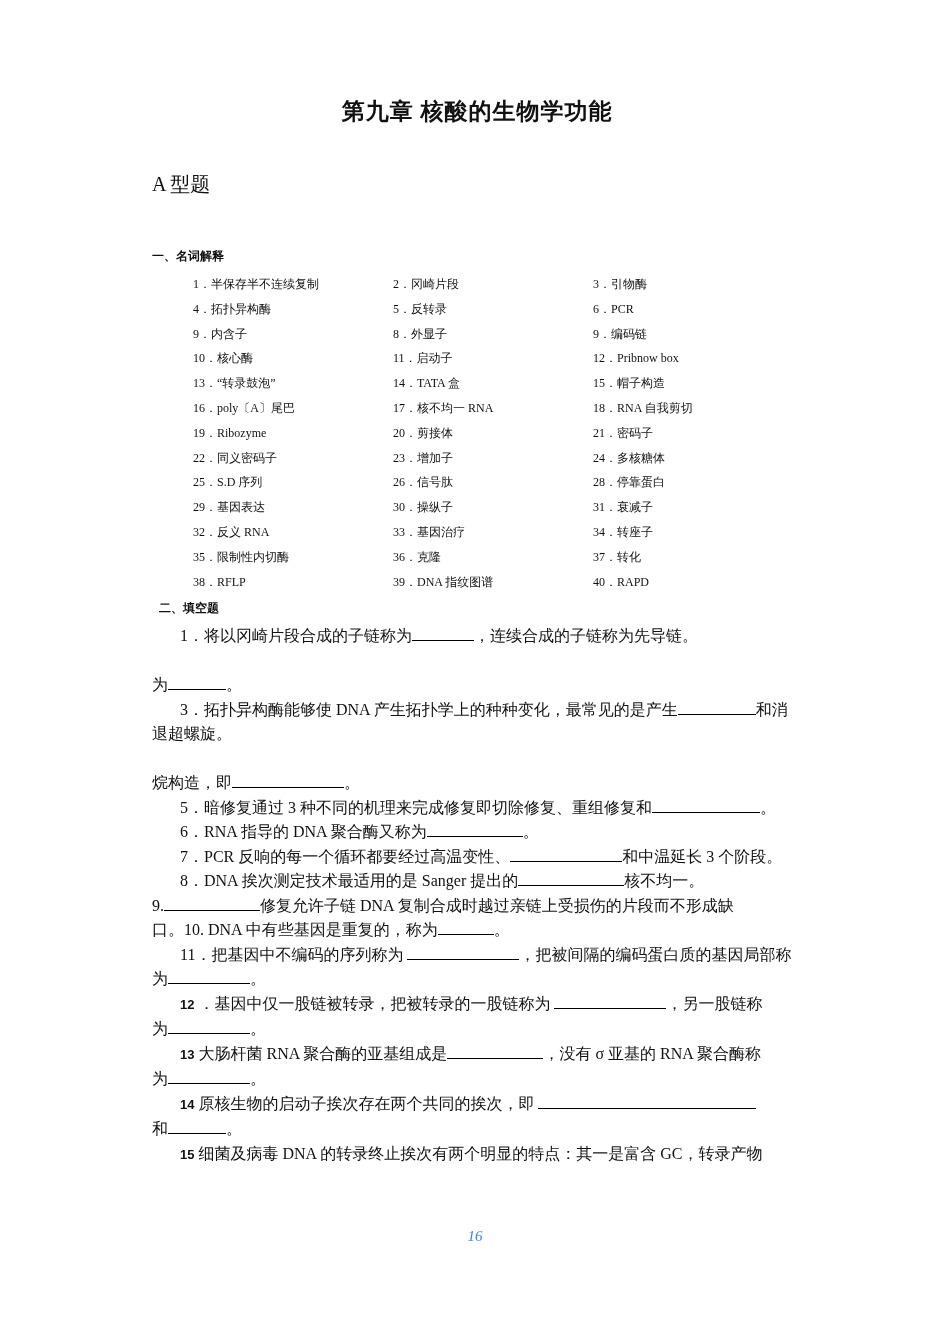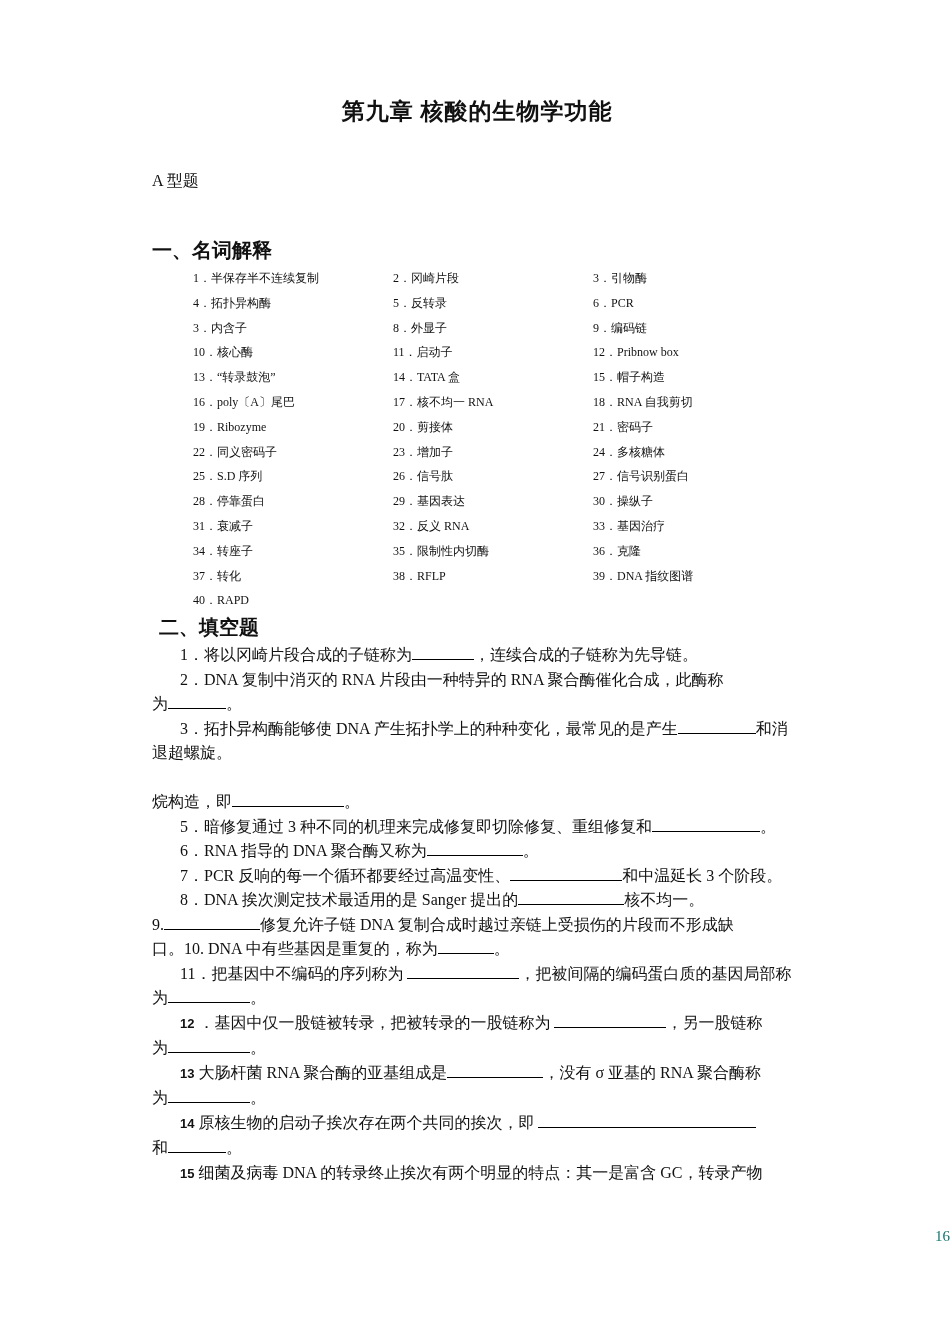--- a/index.html
+++ b/index.html
@@ -20,25 +20,25 @@
     padding: 96px 148px 0 152px;
   }
   .title {
     font-size: 23px;
     font-weight: 700;
     text-align: center;
     letter-spacing: 1px;
     margin: 0 0 44px 0;
   }
   .section-a {
-    font-size: 16px;
+    font-size: 20px;
     margin: 0 0 46px 0;
   }
   .sub-heading {
-    font-size: 20px;
+    font-size: 12px;
     font-weight: 700;
     margin: 0 0 4px 0;
     line-height: 24px;
   }
   .terms-grid {
     display: grid;
     grid-template-columns: 200px 200px auto;
     margin-left: 41px;
     font-size: 12px;
     line-height: 24.8px;
@@ -61,23 +61,24 @@
   .qnum {
     font-family: "Liberation Sans", "DejaVu Sans", sans-serif;
     font-weight: 700;
     font-size: 13px;
   }
   .page-number {
     position: absolute;
     left: 0;
     top: 1228px;
     width: 950px;
-    text-align: right;
+    text-align: center;
     font-size: 15px;
-    color: #0f766e;
+    color: #3b82f6;
+    font-style: italic;
   }
 </style>
 </head>
 <body>
 
 <div class="page">
   <div class="content">
 
     <h1 class="title">第九章 核酸的生物学功能</h1>
 
@@ -85,62 +86,61 @@
 
     <div>
       <div class="sub-heading">一、名词解释</div>
       <div class="terms-grid" id="terms-grid">
           <div class="term">1．半保存半不连续复制</div>
           <div class="term">2．冈崎片段</div>
           <div class="term">3．引物酶</div>
           <div class="term">4．拓扑异构酶</div>
           <div class="term">5．反转录</div>
           <div class="term">6．PCR</div>
-          <div class="term">3．内含子</div>
+          <div class="term">9．内含子</div>
           <div class="term">8．外显子</div>
           <div class="term">9．编码链</div>
           <div class="term">10．核心酶</div>
           <div class="term">11．启动子</div>
           <div class="term">12．Pribnow box</div>
           <div class="term">13．“转录鼓泡”</div>
           <div class="term">14．TATA 盒</div>
           <div class="term">15．帽子构造</div>
           <div class="term">16．poly〔A〕尾巴</div>
           <div class="term">17．核不均一 RNA</div>
           <div class="term">18．RNA 自我剪切</div>
           <div class="term">19．Ribozyme</div>
           <div class="term">20．剪接体</div>
           <div class="term">21．密码子</div>
           <div class="term">22．同义密码子</div>
           <div class="term">23．增加子</div>
           <div class="term">24．多核糖体</div>
           <div class="term">25．S.D 序列</div>
           <div class="term">26．信号肽</div>
-          <div class="term">27．信号识别蛋白</div>
           <div class="term">28．停靠蛋白</div>
           <div class="term">29．基因表达</div>
           <div class="term">30．操纵子</div>
           <div class="term">31．衰减子</div>
           <div class="term">32．反义 RNA</div>
           <div class="term">33．基因治疗</div>
           <div class="term">34．转座子</div>
           <div class="term">35．限制性内切酶</div>
           <div class="term">36．克隆</div>
           <div class="term">37．转化</div>
           <div class="term">38．RFLP</div>
           <div class="term">39．DNA 指纹图谱</div>
           <div class="term">40．RAPD</div>
         </div>
     </div>
 
     <div>
       <div class="sub-heading blanks-heading">二、填空题</div>
       <div id="questions">
           <p class="question"><span>1．将以冈崎片段合成的子链称为</span><span class="blank" style="width: 62px;"></span><span>，连续合成的子链称为先导链。</span></p>
-          <p class="question"><span>2．DNA 复制中消灭的 RNA 片段由一种特异的  RNA 聚合酶催化合成，此酶称</span><br><span>为</span><span class="blank" style="width: 58px;"></span><span>。</span></p>
+          <p class="question"><br><span>为</span><span class="blank" style="width: 58px;"></span><span>。</span></p>
           <p class="question"><span>3．拓扑异构酶能够使 DNA 产生拓扑学上的种种变化，最常见的是产生</span><span class="blank" style="width: 78px;"></span><span>和消</span><br><span>退超螺旋。</span></p>
           <p class="question"><br><span>烷构造，即</span><span class="blank" style="width: 112px;"></span><span>。</span></p>
           <p class="question"><span>5．暗修复通过 3 种不同的机理来完成修复即切除修复、重组修复和</span><span class="blank" style="width: 108px;"></span><span>。</span></p>
           <p class="question"><span>6．RNA 指导的 DNA 聚合酶又称为</span><span class="blank" style="width: 96px;"></span><span>。</span></p>
           <p class="question"><span>7．PCR 反响的每一个循环都要经过高温变性、</span><span class="blank" style="width: 112px;"></span><span>和中温延长 3 个阶段。</span></p>
           <p class="question"><span>8．DNA 挨次测定技术最适用的是 Sanger 提出的</span><span class="blank" style="width: 106px;"></span><span>核不均一。</span></p>
           <p class="question no-indent"><span>9.</span><span class="blank" style="width: 96px;"></span><span>修复允许子链 DNA 复制合成时越过亲链上受损伤的片段而不形成缺</span><br><span>口。10. DNA 中有些基因是重复的，称为</span><span class="blank" style="width: 56px;"></span><span>。</span></p>
           <p class="question"><span>11．把基因中不编码的序列称为 </span><span class="blank" style="width: 112px;"></span><span>，把被间隔的编码蛋白质的基因局部称</span><br><span>为</span><span class="blank" style="width: 82px;"></span><span>。</span></p>
           <p class="question"><span class="qnum">12</span><span> ．基因中仅一股链被转录，把被转录的一股链称为 </span><span class="blank" style="width: 112px;"></span><span>，另一股链称</span><br><span>为</span><span class="blank" style="width: 82px;"></span><span>。</span></p>
           <p class="question"><span class="qnum">13</span><span> 大肠杆菌 RNA 聚合酶的亚基组成是</span><span class="blank" style="width: 96px;"></span><span>，没有 σ 亚基的 RNA 聚合酶称</span><br><span>为</span><span class="blank" style="width: 82px;"></span><span>。</span></p>

